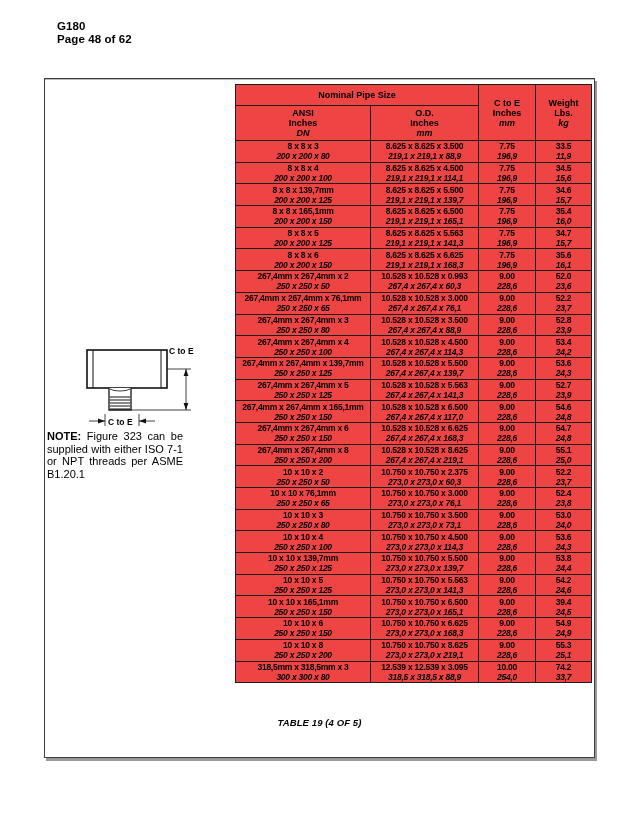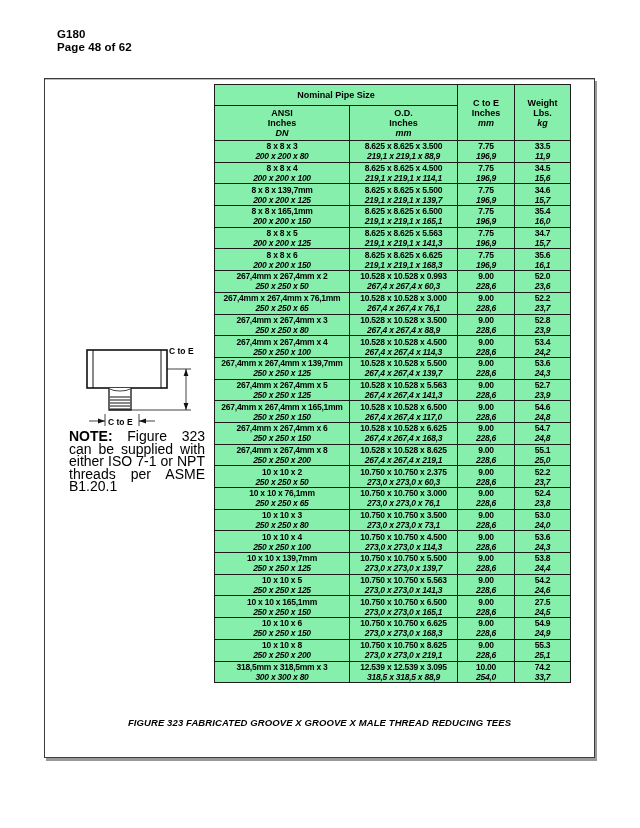--- a/index.html
+++ b/index.html
@@ -6,37 +6,37 @@
   html, body { margin: 0; padding: 0; }
   body {
     width: 640px; height: 828px;
     background: #ffffff;
     font-family: "Liberation Sans", sans-serif;
     color: #000;
     position: relative;
     -webkit-font-smoothing: antialiased;
   }
   .page-header {
-    position: absolute; left: 57px; top: 28px;
+    position: absolute; left: 57px; top: 20px;
     font-weight: bold; font-size: 11.5px; line-height: 13px;
     letter-spacing: 0.1px;
   }
   .frame {
     position: absolute; left: 44px; top: 78px;
     width: 551px; height: 680px;
     border: 1px solid #3c3c3c;
     box-shadow: 2px 3px 0 #999, 0 1px 0 #bbb inset;
     background: #fff;
   }
   
   table.spec-table {
-    position: absolute; left: 169px; top: 5px;
+    position: absolute; left: 190px; top: 5px;
     width: 356px;
     border-collapse: collapse; table-layout: fixed;
-    background: #86efac;
+    background: #ef4444;
   }
   .spec-table th, .spec-table td {
     border: 1px solid #1c1c1c;
     text-align: center; vertical-align: middle;
     padding: 0;
   }
   .spec-table thead th {
     font-size: 9px; line-height: 10px; padding: 2px 1px;
   }
   .spec-table thead tr.group-row th { height: 21px; }
@@ -49,23 +49,23 @@
     overflow: visible;
   }
   .l1 { font-weight: bold; font-style: normal; }
   .l2 { font-weight: bold; font-style: italic; }
   
   .figure-wrap {
     position: absolute; left: 24px; top: 263px;
     width: 150px; height: 90px;
   }
   .note {
-    position: absolute; left: 24px; top: 351px;
+    position: absolute; left: 2px; top: 351px;
     width: 136px;
-    font-size: 14px; line-height: 12.5px;
+    font-size: 11px; line-height: 12.5px;
     text-align: justify;
   }
   .note .note-prefix { font-weight: bold; }
   
   .caption {
     position: absolute; left: 0; top: 639px; width: 100%;
     text-align: center;
     font-weight: bold; font-style: italic;
     font-size: 9.5px; line-height: 10.5px;
     letter-spacing: 0.1px;
@@ -540,21 +540,21 @@
           </td>
           <td>
             <div class="l1">10.750 x 10.750 x 6.500</div>
             <div class="l2">273,0 x 273,0 x 165,1</div>
           </td>
           <td>
             <div class="l1">9.00</div>
             <div class="l2">228,6</div>
           </td>
           <td>
-            <div class="l1">27.5</div>
+            <div class="l1">39.4</div>
             <div class="l2">24,5</div>
           </td>
         </tr>
         <tr>
           <td>
             <div class="l1">10 x 10 x 6</div>
             <div class="l2">250 x 250 x 150</div>
           </td>
           <td>
             <div class="l1">10.750 x 10.750 x 6.625</div>
@@ -602,16 +602,16 @@
           </td>
           <td>
             <div class="l1">74.2</div>
             <div class="l2">33,7</div>
           </td>
         </tr>
       </tbody>
   </table>
 
   <div class="caption">
-    <div>FIGURE 323 FABRICATED GROOVE X GROOVE X MALE THREAD REDUCING TEES</div>
+    <div>TABLE 19 (4 OF 5)</div>
   </div>
 
 </div>
 
 </body></html>

